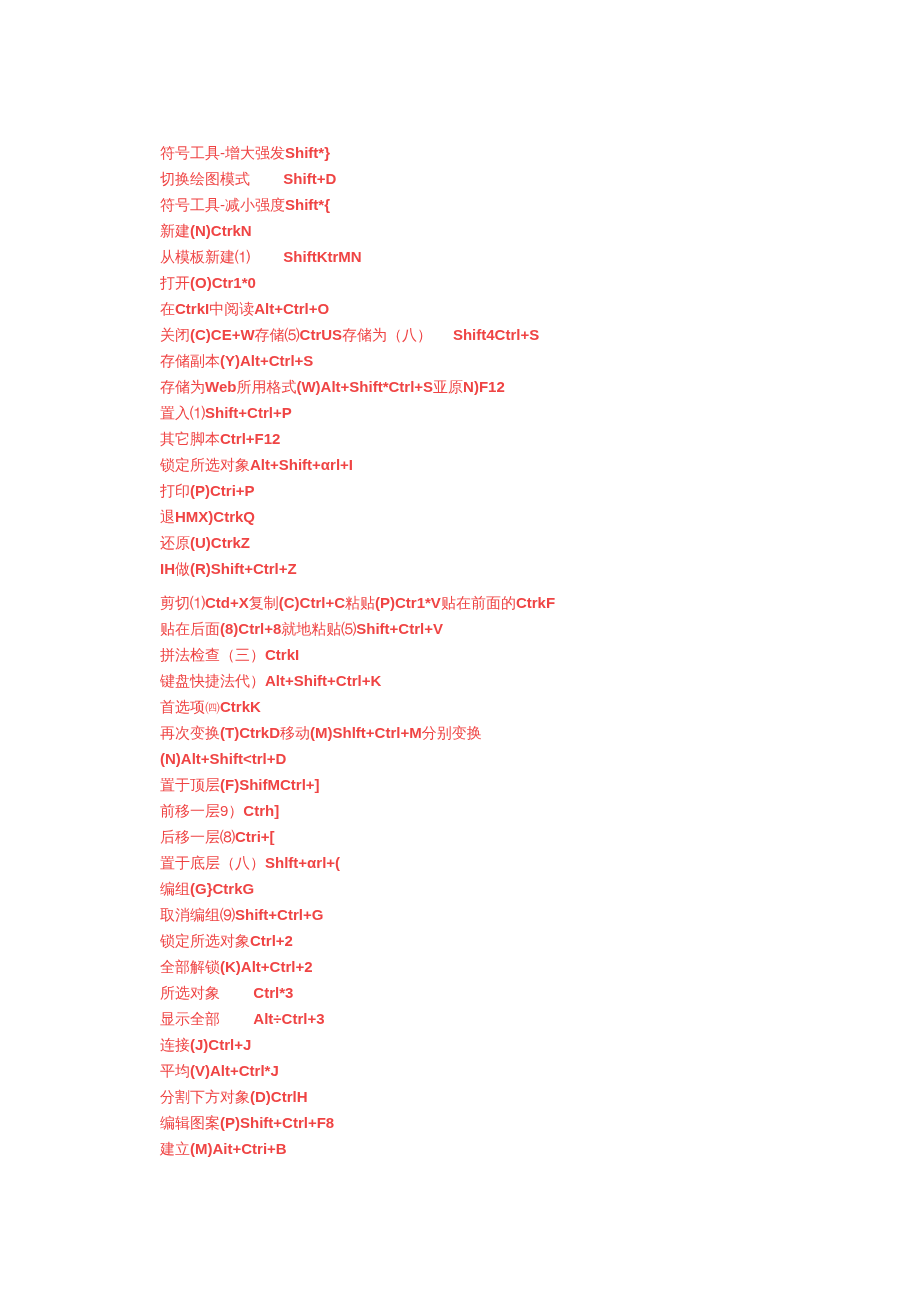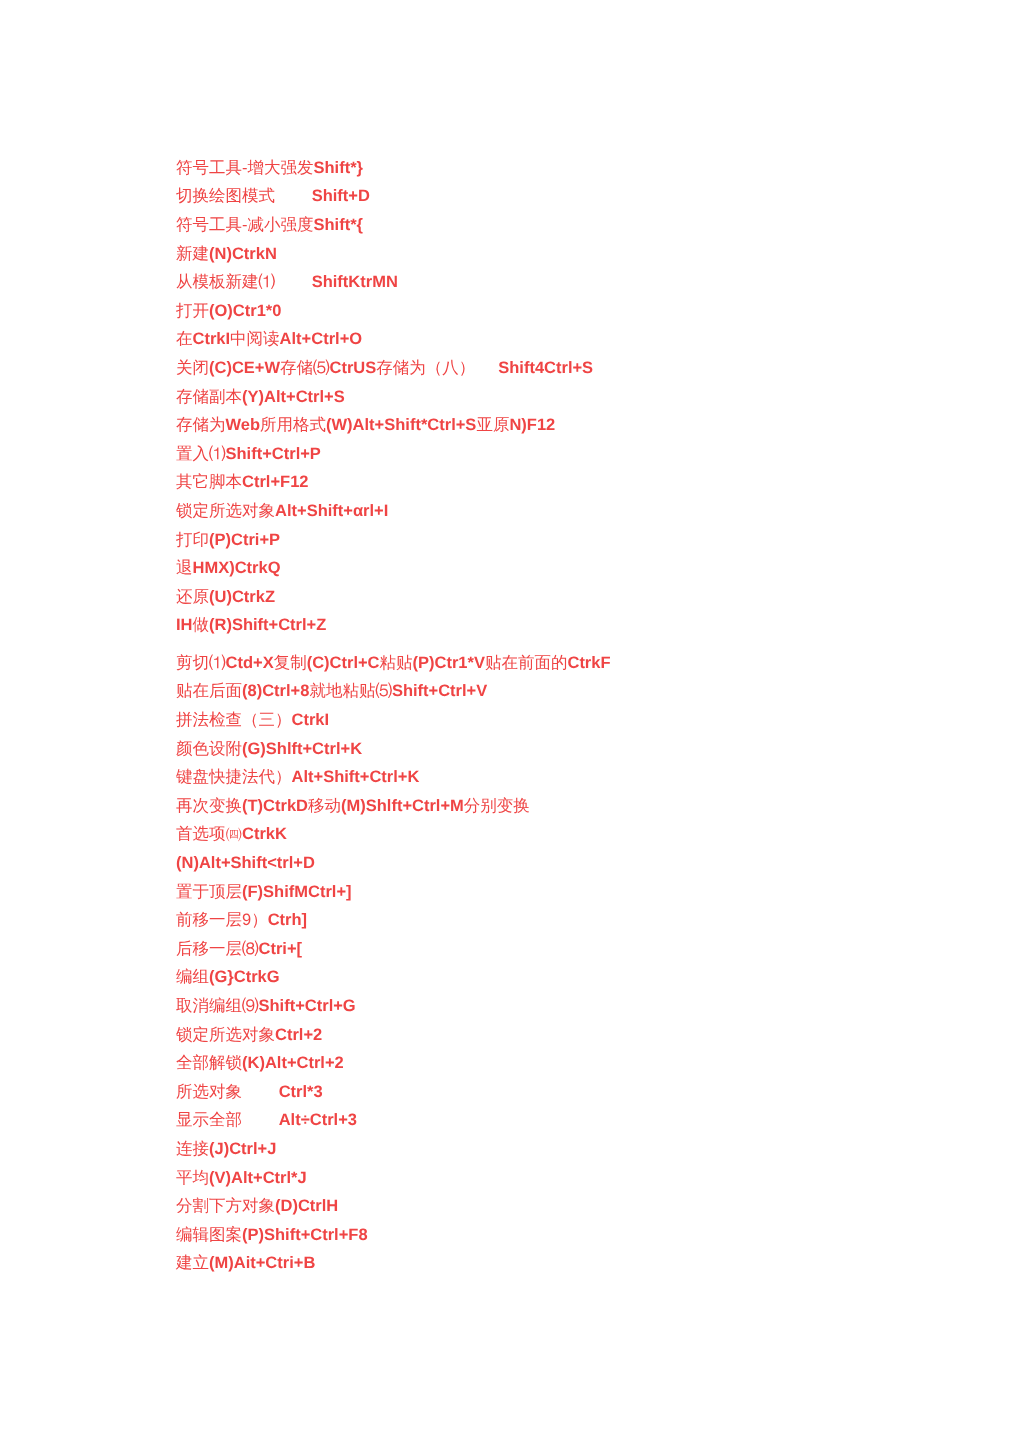--- a/index.html
+++ b/index.html
@@ -37,28 +37,28 @@
     <div class="line"><span class="cn">其它脚本</span><span class="en">Ctrl+F12</span></div>
     <div class="line"><span class="cn">锁定所选对象</span><span class="en">Alt+Shift+αrl+I</span></div>
     <div class="line"><span class="cn">打印</span><span class="en">(P)Ctri+P</span></div>
     <div class="line"><span class="cn">退</span><span class="en">HMX)CtrkQ</span></div>
     <div class="line"><span class="cn">还原</span><span class="en">(U)CtrkZ</span></div>
     <div class="line"><span class="en">IH</span><span class="cn">做</span><span class="en">(R)Shift+Ctrl+Z</span></div>
     <div class="spacer"></div>
     <div class="line"><span class="cn">剪切⑴</span><span class="en">Ctd+X</span><span class="cn">复制</span><span class="en">(C)Ctrl+C</span><span class="cn">粘贴</span><span class="en">(P)Ctr1*V</span><span class="cn">贴在前面的</span><span class="en">CtrkF</span></div>
     <div class="line"><span class="cn">贴在后面</span><span class="en">(8)Ctrl+8</span><span class="cn">就地粘贴⑸</span><span class="en">Shift+Ctrl+V</span></div>
     <div class="line"><span class="cn">拼法检查（三）</span><span class="en">CtrkI</span></div>
-    <div class="line"><span class="cn">颜色设附</span><span class="en">(G)Shlft+Ctrl+K</span></div>
     <div class="line"><span class="cn">键盘快捷法代）</span><span class="en">Alt+Shift+Ctrl+K</span></div>
+    <div class="line"><span class="cn">首选项㈣</span><span class="en">CtrkK</span></div>
     <div class="line"><span class="cn">再次变换</span><span class="en">(T)CtrkD</span><span class="cn">移动</span><span class="en">(M)Shlft+Ctrl+M</span><span class="cn">分别变换</span></div>
-    <div class="line"><span class="cn">首选项㈣</span><span class="en">CtrkK</span></div>
     <div class="line"><span class="en">(N)Alt+Shift&lt;trl+D</span></div>
     <div class="line"><span class="cn">置于顶层</span><span class="en">(F)ShifMCtrl+]</span></div>
     <div class="line"><span class="cn">前移一层9）</span><span class="en">Ctrh]</span></div>
     <div class="line"><span class="cn">后移一层⑻</span><span class="en">Ctri+[</span></div>
+    <div class="line"><span class="cn">置于底层（八）</span><span class="en">Shlft+αrl+(</span></div>
     <div class="line"><span class="cn">编组</span><span class="en">(G}CtrkG</span></div>
     <div class="line"><span class="cn">取消编组⑼</span><span class="en">Shift+Ctrl+G</span></div>
     <div class="line"><span class="cn">锁定所选对象</span><span class="en">Ctrl+2</span></div>
     <div class="line"><span class="cn">全部解锁</span><span class="en">(K)Alt+Ctrl+2</span></div>
     <div class="line"><span class="cn">所选对象        </span><span class="en">Ctrl*3</span></div>
     <div class="line"><span class="cn">显示全部        </span><span class="en">Alt÷Ctrl+3</span></div>
     <div class="line"><span class="cn">连接</span><span class="en">(J)Ctrl+J</span></div>
     <div class="line"><span class="cn">平均</span><span class="en">(V)Alt+Ctrl*J</span></div>
     <div class="line"><span class="cn">分割下方对象</span><span class="en">(D)CtrlH</span></div>
     <div class="line"><span class="cn">编辑图案</span><span class="en">(P)Shift+Ctrl+F8</span></div>

